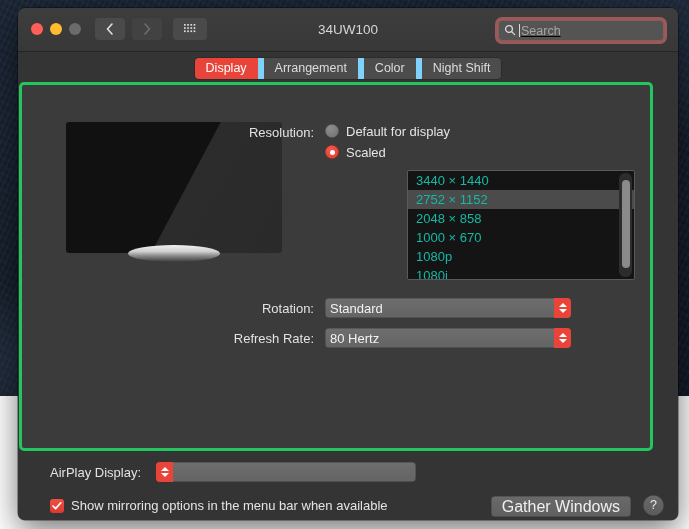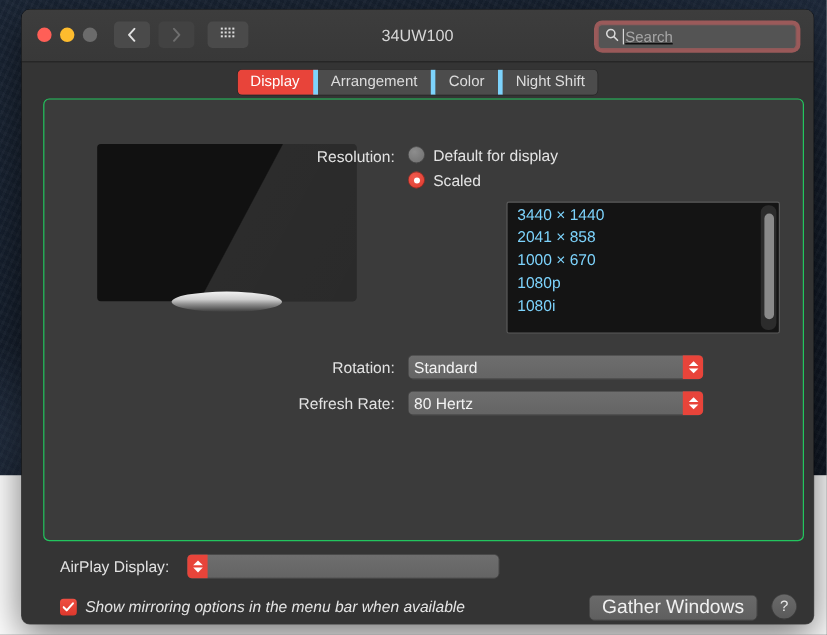--- a/index.html
+++ b/index.html
@@ -135,38 +135,38 @@
     overflow: hidden;
     box-shadow: 0 0 0 0.5px #232323;
   }
   .tab {
     padding: 0 11px;
     height: 21px;
     line-height: 21px;
     font-size: 12.5px;
     color: #dcdcdc;
     background: #4c4c4c;
-    border-right: 4px solid #7dd3fc;
+    border-right: 6px solid #7dd3fc;
     white-space: nowrap;
   }
   .tab:last-child { border-right: none; }
   .tab.active {
     background: #e8443a;
     color: #ffffff;
   }
 
   
   #panel {
     position: absolute;
-    left: 18px;
+    left: 1px;
     top: 74px;
     width: 634px;
     height: 369px;
     background: #3b3b3b;
-    border: 1px solid #22c55e;
+    border: 3px solid #22c55e;
     border-radius: 5px;
   }
 
   
   #monitor {
     position: absolute;
     left: 44px;
     top: 37px;
     width: 216px;
     height: 131px;
@@ -238,21 +238,21 @@
     background: #141414;
     border: 1px solid #5a5a5a;
     border-radius: 2px;
     overflow: hidden;
   }
   .res-item {
     height: 19px;
     line-height: 19px;
     padding-left: 8px;
     font-size: 13px;
-    color: #7dd3fc;
+    color: #14b8a6;
     white-space: nowrap;
   }
   .res-item.selected { background: #4b4b4b; }
 
   #res-scrolltrack {
     position: absolute;
     right: 2px;
     top: 2px;
     width: 13px;
     height: 104px;
@@ -332,21 +332,21 @@
   }
   #mirror-check {
     width: 14px;
     height: 14px;
     border-radius: 3px;
     background: linear-gradient(#ef4f43, #dd382c);
     position: relative;
     flex: none;
   }
   #mirror-check svg { position: absolute; left: 2px; top: 2px; }
-  #mirror-text { color: #e4e4e4; font-size: 13px; white-space: nowrap; font-style: italic; }
+  #mirror-text { color: #e4e4e4; font-size: 13px; white-space: nowrap; }
 
   #gather-btn {
     position: absolute;
     right: 47px;
     top: 488px;
     height: 21px;
     padding: 0 11px;
     line-height: 21px;
     background: linear-gradient(#6a6a6a, #5f5f5f);
     color: #f0f0f0;
@@ -455,21 +455,22 @@
       <div class="row-label" style="left:192px; top:40px; width:100px;">Resolution:</div>
 
       <div class="radio" style="left:303px; top:39px;"></div>
       <div class="radio-text" style="left:324px; top:39px;">Default for display</div>
 
       <div class="radio on" style="left:303px; top:60px;"></div>
       <div class="radio-text" style="left:324px; top:60px;">Scaled</div>
 
       <div id="reslist">
         <div class="res-item">3440 × 1440</div>
-        <div class="res-item">2041 × 858</div>
+        <div class="res-item selected">2752 × 1152</div>
+        <div class="res-item">2048 × 858</div>
         <div class="res-item">1000 × 670</div>
         <div class="res-item">1080p</div>
         <div class="res-item">1080i</div>
 
         <div id="res-scrolltrack">
           <div id="res-scrollthumb"></div>
         </div>
       </div>
 
       <div class="row-label" style="left:200px; top:216px; width:92px;">Rotation:</div>

